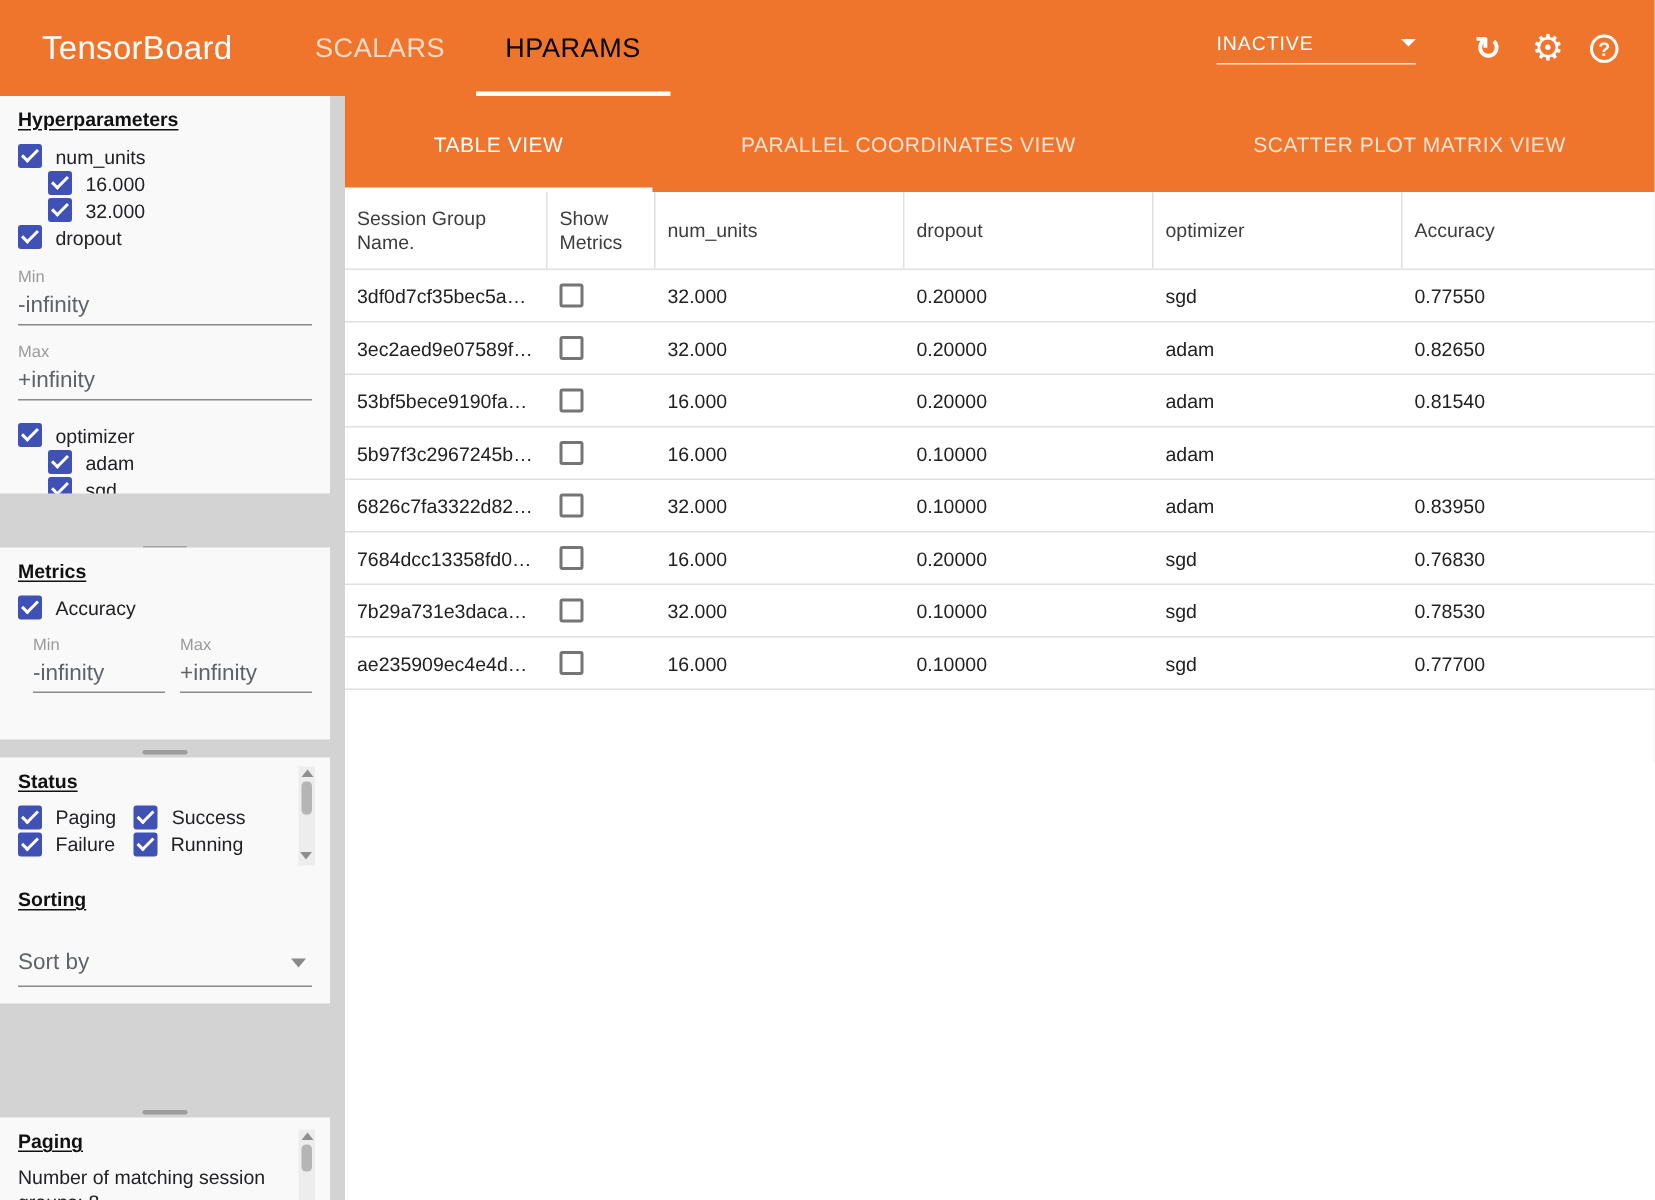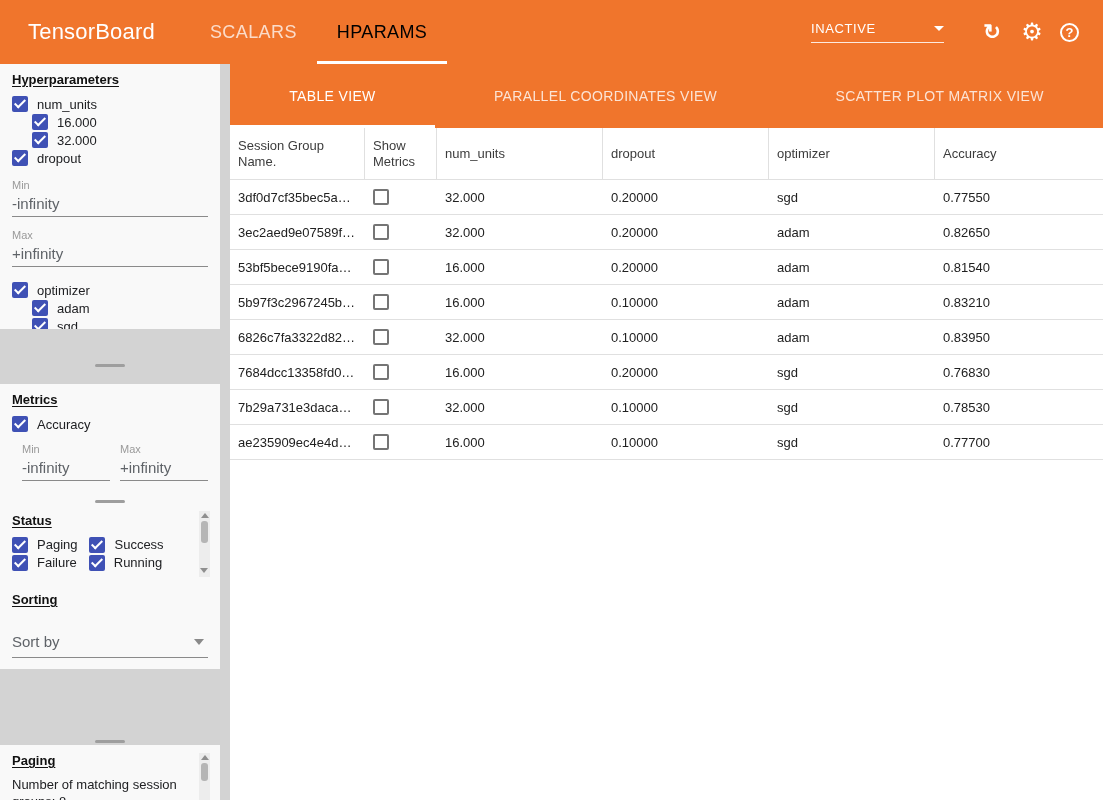--- a/index.html
+++ b/index.html
@@ -52,21 +52,21 @@
   .panel {
     position:absolute; left:0; width:220px;
     background:#f9f9f9; padding:8px 12px; overflow:hidden;
   }
   .panel h3 {
     font-size:13px; font-weight:bold; color:#111;
     text-decoration: underline; text-underline-offset:2px;
     margin-bottom:8px;
   }
   .panel-hparams { top:64px;  height:265px; }
-  .panel-metrics { top:384px; height:128px; }
+  .panel-metrics { top:365px; height:128px; }
   .panel-status  { top:505px; height:164px; }
   .panel-paging  { top:745px; height:55px; }
 
   .gap { position:absolute; left:0; width:220px; height:8px; }
   .gap::after {
     content:""; position:absolute; left:95px; top:3px;
     width:30px; height:3px; background:#9e9e9e; border-radius:2px;
   }
   .gap1 { top:361px; } .gap2 { top:497px; } .gap3 { top:737px; }
 
@@ -347,21 +347,20 @@
     <div class="td c-acc" data-interactable="false">0.81540</div>
   </div>
   <div class="trow" data-interactable="true">
     <div class="td c-name" data-interactable="false">5b97f3c2967245b…</div>
     <div class="td c-check">
         <span class="cb unchecked" data-interactable="true"></span>
       </div>
     <div class="td c-num" data-interactable="false">16.000</div>
     <div class="td c-drop" data-interactable="false">0.10000</div>
     <div class="td c-opt" data-interactable="false">adam</div>
-    <div class="td c-acc" data-interactable="false">0.83210</div>
   </div>
   <div class="trow" data-interactable="true">
     <div class="td c-name" data-interactable="false">6826c7fa3322d82…</div>
     <div class="td c-check">
         <span class="cb unchecked" data-interactable="true"></span>
       </div>
     <div class="td c-num" data-interactable="false">32.000</div>
     <div class="td c-drop" data-interactable="false">0.10000</div>
     <div class="td c-opt" data-interactable="false">adam</div>
     <div class="td c-acc" data-interactable="false">0.83950</div>

